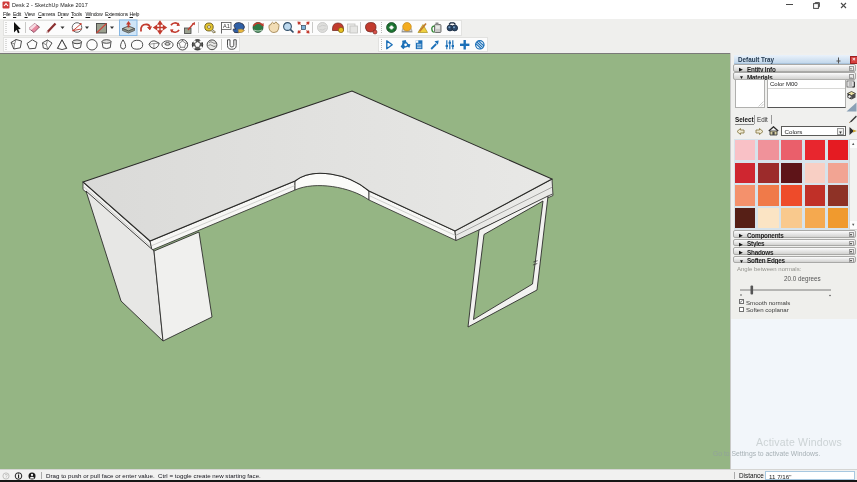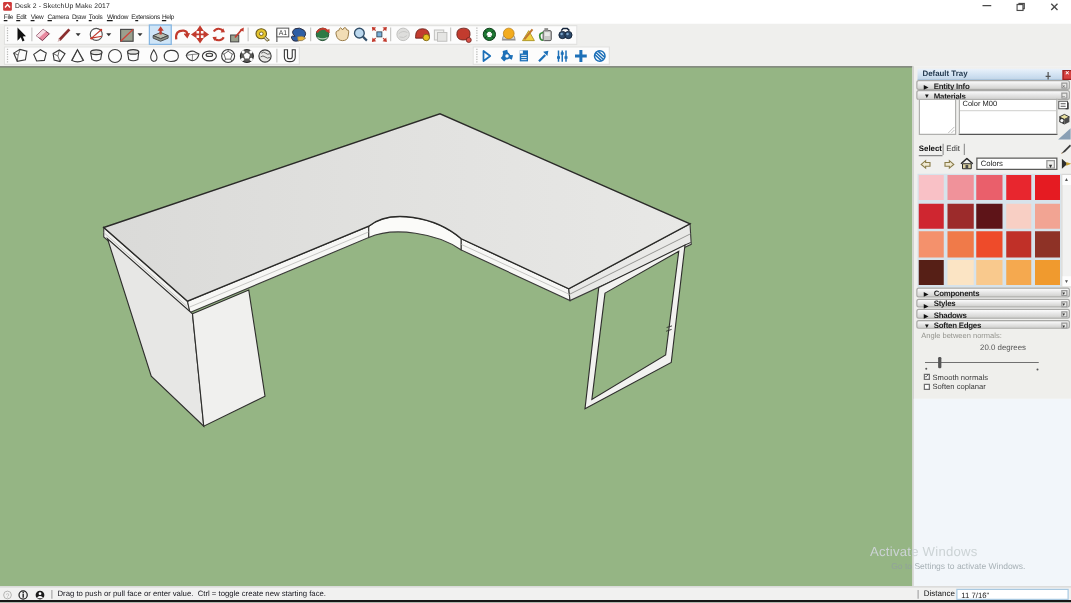--- a/index.html
+++ b/index.html
@@ -461,15 +461,15 @@
     </svg>
     <div class="abs" style="left:40.5px;top:2px;width:1px;height:7px;background:#aaa"></div>
     <div class="t6" style="left:46px;top:2.2px">Drag to push or pull face or enter value.&nbsp;&nbsp;Ctrl = toggle create new starting face.</div>
     <div class="abs" style="left:734px;top:2px;width:1px;height:7px;background:#aaa"></div>
     <div class="abs" style="left:739px;top:2px;font-size:6.4px;color:#111">Distance</div>
     <div class="abs" style="left:764.5px;top:1px;width:90px;height:9px;background:#fff;border:1px solid #a8c8e0">
       <span class="abs" style="left:3.5px;top:1px;font-size:6.2px;color:#222">11 7/16"</span>
     </div>
   </div>
   <div class="abs" id="blackstrip"></div>
-  <div class="abs" style="left:696px;top:436px;font-size:10.5px;color:#ccd3d5;letter-spacing:0.2px">Activate Windows</div>
+  <div class="abs" style="left:756px;top:436px;font-size:10.5px;color:#ccd3d5;letter-spacing:0.2px">Activate Windows</div>
   <div class="abs" style="left:713px;top:450px;font-size:6.8px;color:rgba(145,156,162,0.78)">Go to Settings to activate Windows.</div>
 </div>
 
 </body></html>

